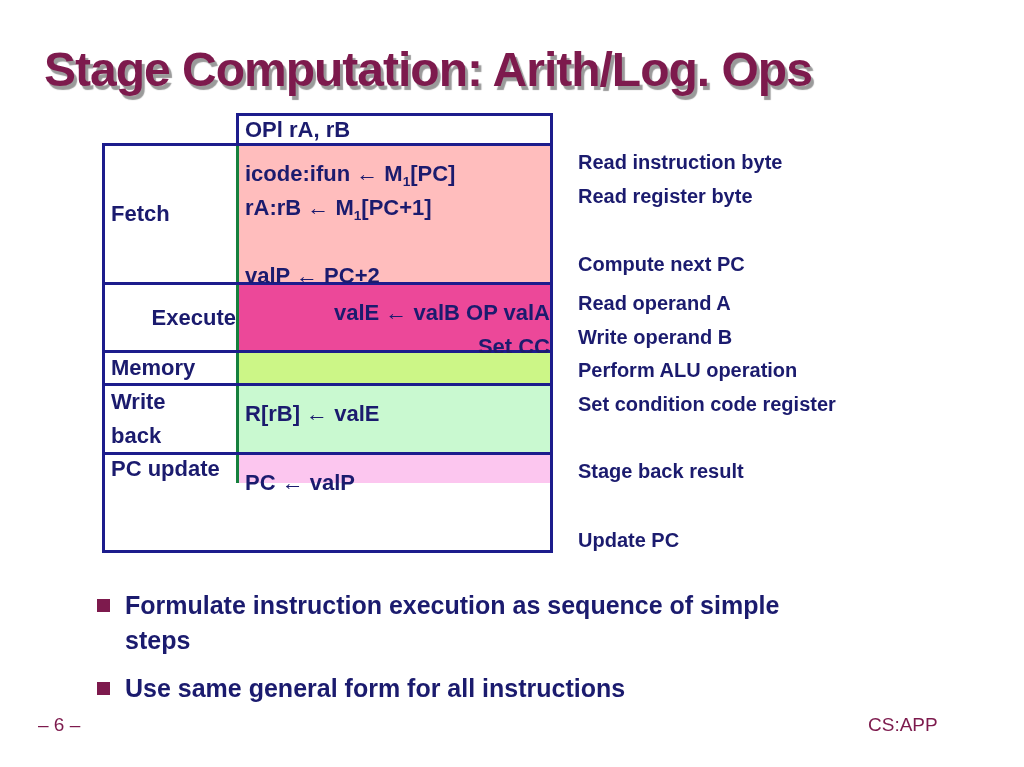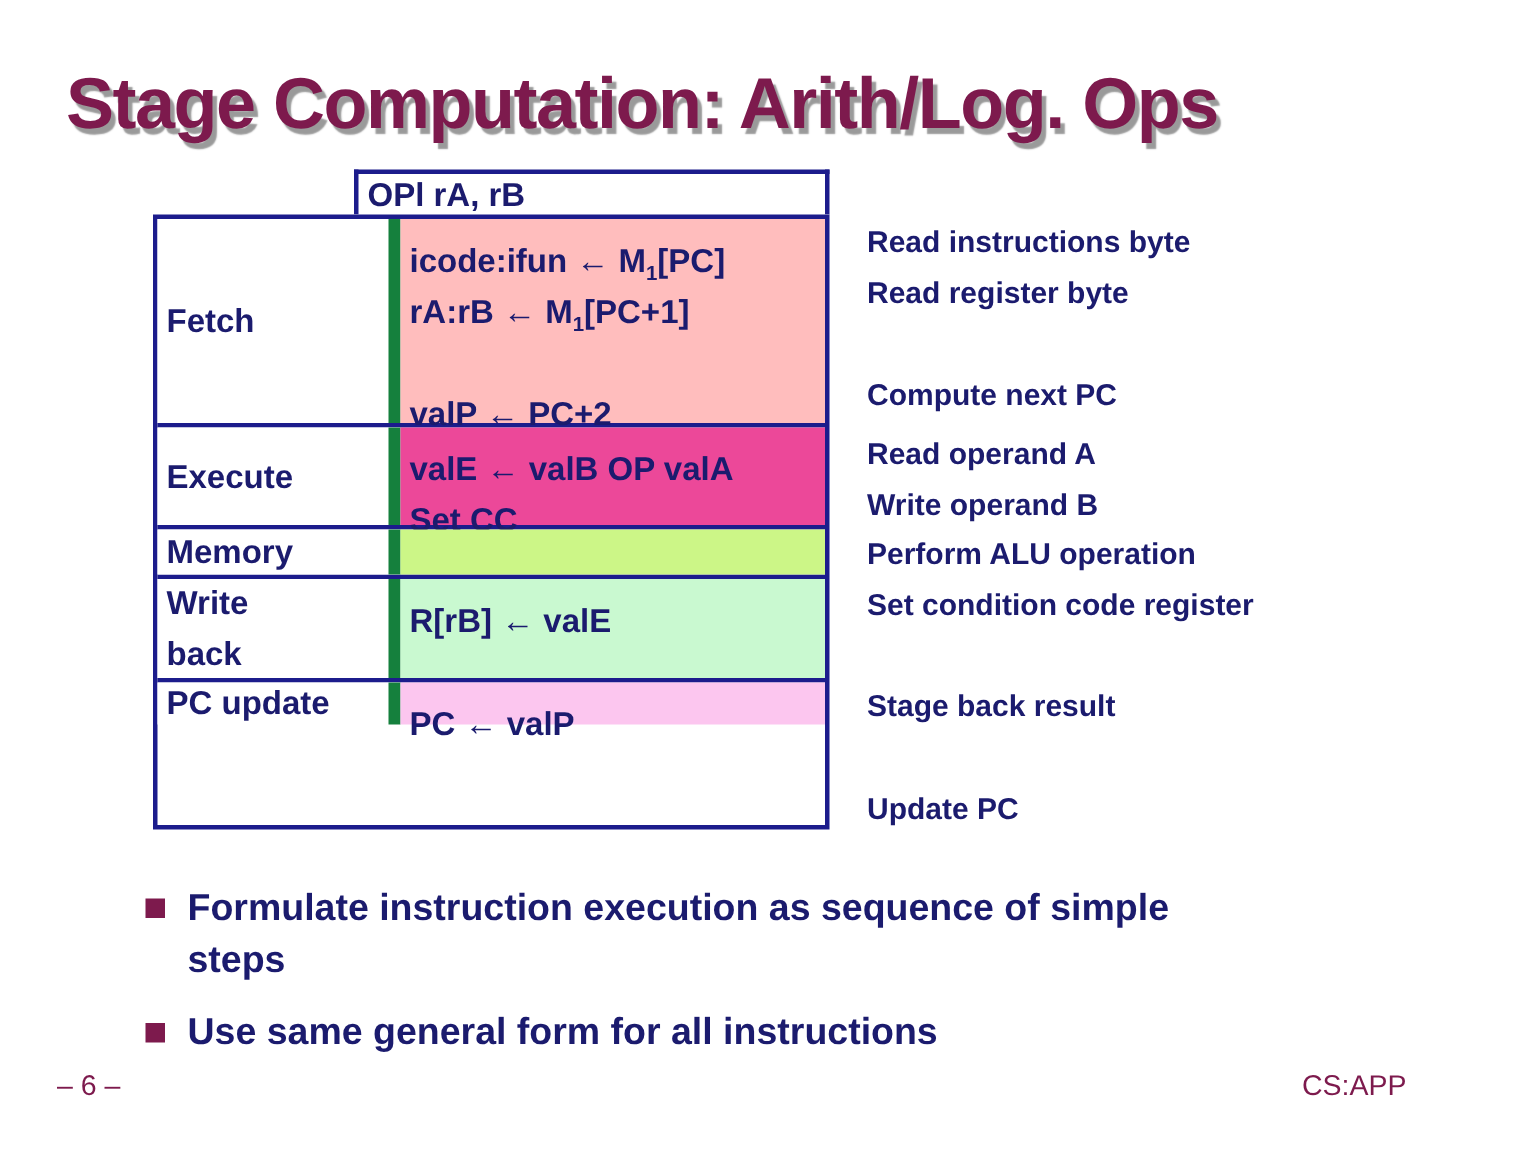--- a/index.html
+++ b/index.html
@@ -19,24 +19,24 @@
     background:#ffffff; display:flex; align-items:center; padding-left:6px;
     font-size:22px; font-weight:bold; color:#1b1b6e; white-space:nowrap;
   }
   
   .tbody {
     position:absolute; left:102px; top:143px; width:451px; height:410px;
     box-sizing:border-box; border:3px solid #1c1c8c; background:#ffffff;
   }
   .trow { display:flex; box-sizing:border-box; }
   .trow + .trow { border-top:3px solid #1c1c8c; }
-  .r0 { height:136px; } .r1 { height:67px; } .r2 { height:68px; }
+  .r0 { height:136px; } .r1 { height:67px; } .r2 { height:68px;text-align:right; }
   .r3 { height:33px; } .r4 { height:69px; } .r5 { height:31px; }
   .stage {
-    width:162px; box-sizing:border-box; border-right:8px solid #15803d;
+    width:134px; box-sizing:border-box; border-right:3px solid #15803d;
     background:#ffffff; display:flex; flex-direction:column; justify-content:center;
     padding-left:6px; font-size:22px; font-weight:bold; color:#1b1b6e;
     line-height:34px; white-space:nowrap;
   }
   .content {
     flex:1; box-sizing:border-box; padding:11px 0 0 6px;
     font-size:22px; font-weight:bold; color:#1b1b6e; line-height:34px;
     white-space:nowrap;
   }
   .cline { height:34px; }
@@ -130,21 +130,21 @@
       </div>
       <div class="content" style="background: rgb(252, 198, 239);">
         <div class="cline">PC ← valP</div>
       </div>
     </div>
 
   </div>
 
   <div class="annotations">
     <div class="arow a0">
-      <div class="aline">Read instructions byte</div>
+      <div class="aline">Read instruction byte</div>
       <div class="aline">Read register byte</div>
       <div class="aline"></div>
       <div class="aline">Compute next PC</div>
     </div>
     <div class="arow a1">
       <div class="aline">Read operand A</div>
       <div class="aline">Write operand B</div>
     </div>
     <div class="arow a2">
       <div class="aline">Perform ALU operation</div>

